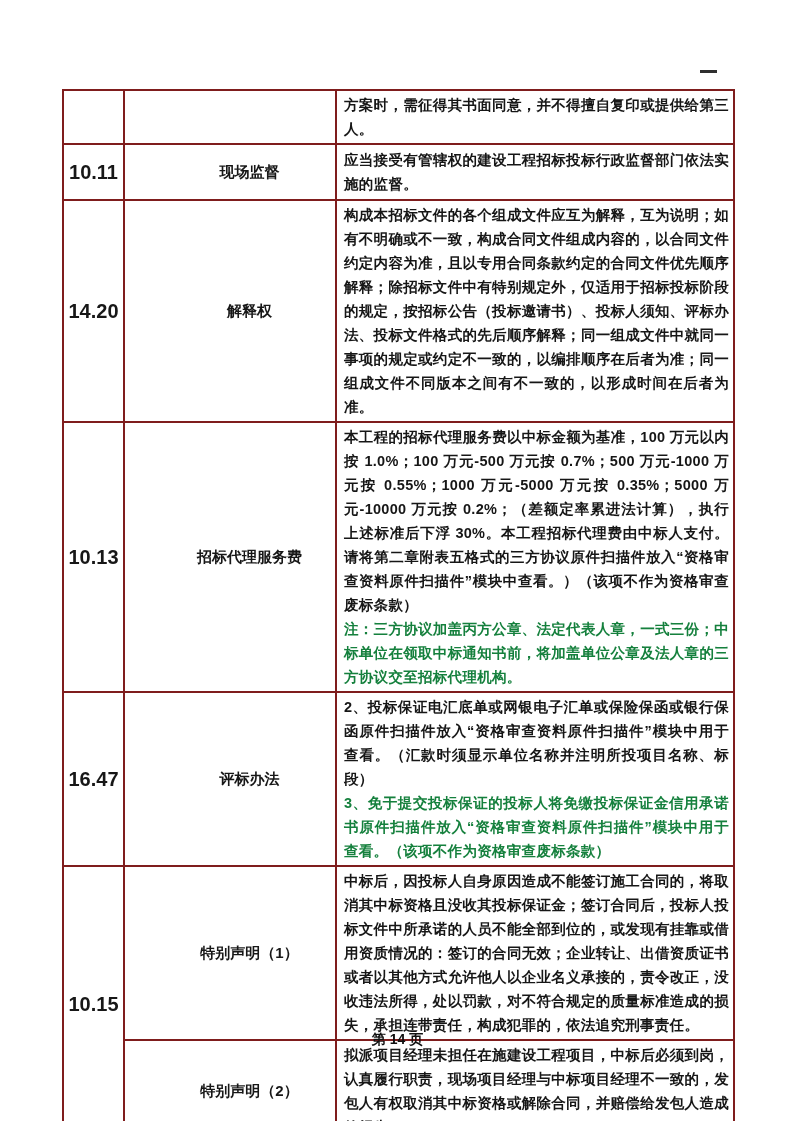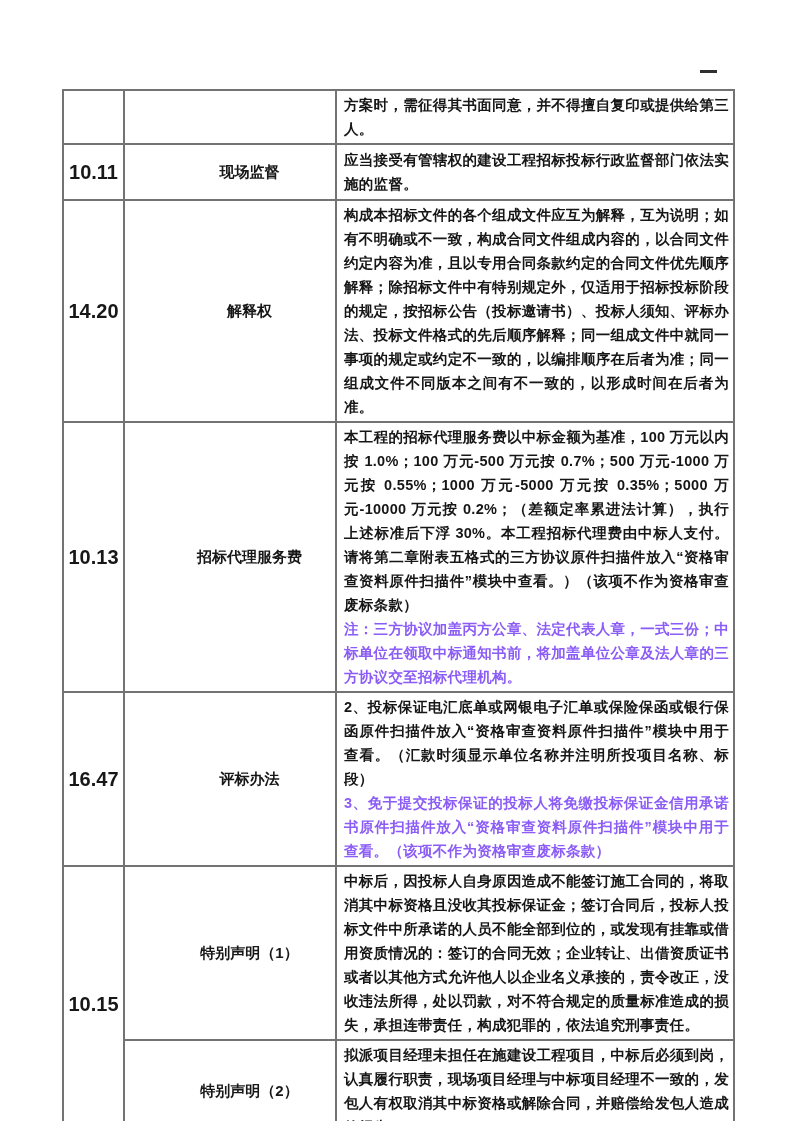--- a/index.html
+++ b/index.html
@@ -29,21 +29,21 @@
     top: 89px;
     width: 671px;
     border-collapse: collapse;
     table-layout: fixed;
     color: #151515;
   }
   table.doc col.c-no    { width: 61px; }
   table.doc col.c-label { width: 212px; }
   table.doc col.c-text  { width: 398px; }
   table.doc td {
-    border: 2px solid #737373;
+    border: 2px solid #7f1d1d;
     vertical-align: middle;
     overflow: hidden;
   }
   .num-cell {
     text-align: center;
     font-weight: 700;
     font-size: 20px;
     color: #171717;
   }
   .label-cell {
@@ -58,21 +58,21 @@
     font-size: 14.5px;
     line-height: 24px;
     letter-spacing: 0.3px;
     font-weight: 600;
     color: #161616;
     text-align: justify;
   }
   .seg { display: block; }
   .seg.strong {
     font-weight: 800;
-    color: #8b5cf6;
+    color: #15803d;
   }
   tr.r0  { height: 47px; }
   tr.r1  { height: 56px; }
   tr.r2  { height: 194px; }
   tr.r3  { height: 235px; }
   tr.r4  { height: 145px; }
   tr.r5a { height: 172px; }
   tr.r5b { height: 73px; }
   .footer {
     position: absolute;
@@ -153,14 +153,15 @@
       <tr class="r5b">
         <td class="label-cell">特别声明（2）</td>
         <td class="content-cell">
           <span class="seg">拟派项目经理未担任在施建设工程项目，中标后必须到岗，认真履行职责，现场项目经理与中标项目经理不一致的，发包人有权取消其中标资格或解除合同，并赔偿给发包人造成的损失。</span>
         </td>
       </tr>
 
     </tbody>
   </table>
 
+  <div class="footer">第 14 页</div>
 
 </div>
 
 </body></html>

